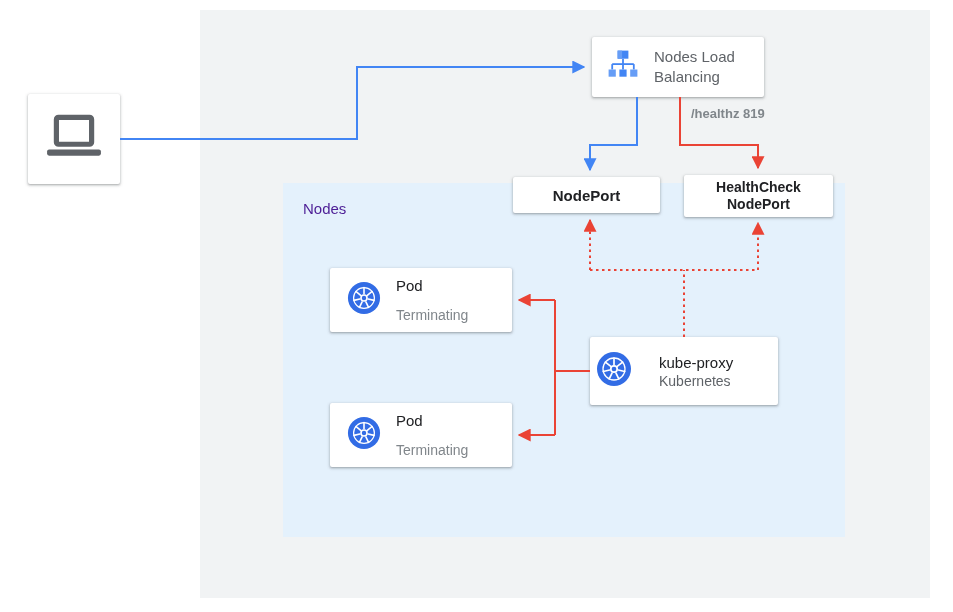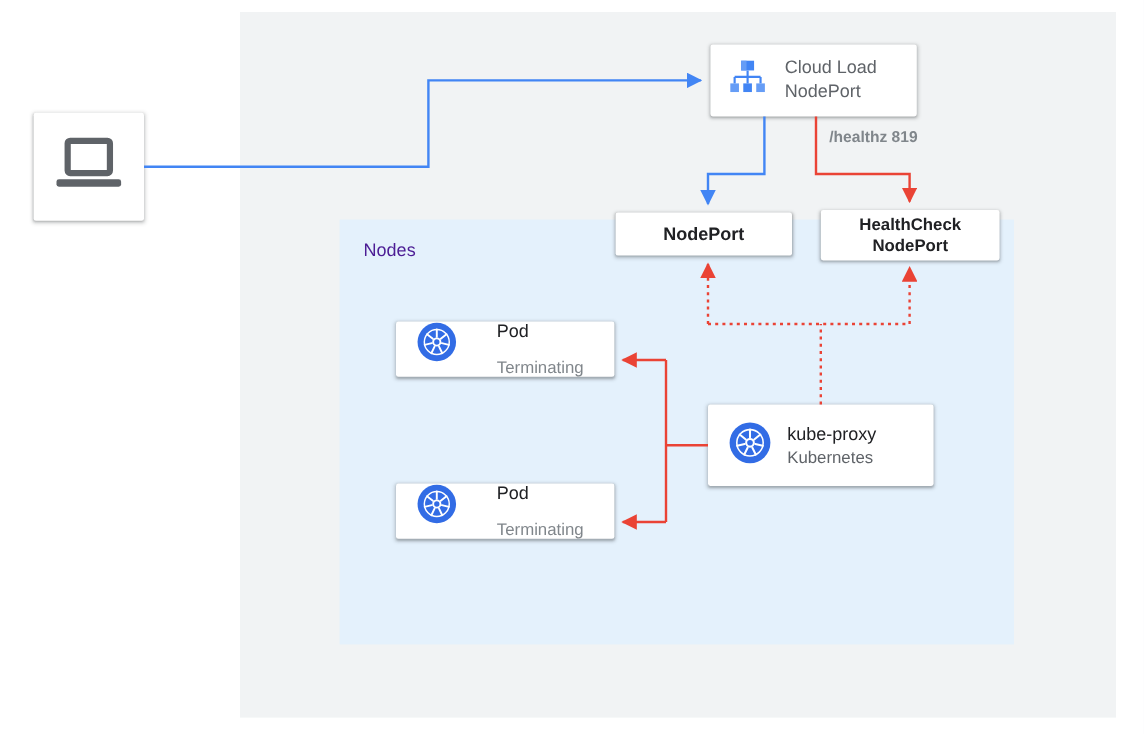--- a/index.html
+++ b/index.html
@@ -18,26 +18,26 @@
         box-shadow:0 1px 2px rgba(60,64,67,.30),0 1px 3px 1px rgba(60,64,67,.15)}
   .client-card{left:28px;top:94px;width:92px;height:90px;display:flex;align-items:center;justify-content:center}
   .clb-card{left:592px;top:37px;width:172px;height:60px;display:flex;align-items:center;gap:13px;padding-left:13px}
   .clb-text{width:96px;font-size:15px;line-height:1.35;color:var(--text-gray)}
   .healthz-label{position:absolute;left:691px;top:106px;font-size:13px;font-weight:bold;color:var(--text-muted)}
   .nodeport-card{left:513px;top:177px;width:147px;height:36px;display:flex;align-items:center;justify-content:center;
                  font-size:15px;font-weight:bold;color:var(--text-dark)}
   .hcnp-card{left:684px;top:175px;width:149px;height:42px;display:flex;align-items:center;justify-content:center;
              font-size:14px;font-weight:bold;color:var(--text-dark);text-align:center;line-height:1.25}
   .hcnp-card .wrap{width:104px}
-  .pod-card{width:182px;height:46px;display:flex;gap:33px;padding-left:17px}
+  .pod-card{width:182px;height:64px;display:flex;align-items:center;gap:15px;padding-left:17px}
   .pod-1{left:330px;top:268px}
   .pod-2{left:330px;top:403px}
   .pod-title{font-size:15px;color:var(--text-dark)}
   .pod-sub{font-size:14px;color:var(--text-muted);margin-top:13px}
-  .kp-card{left:590px;top:337px;width:188px;height:68px;display:flex;align-items:center;gap:13px;padding-left:17px}
+  .kp-card{left:590px;top:337px;width:188px;height:68px;display:flex;align-items:center;gap:27px;padding-left:6px}
   .kp-title{font-size:15px;color:var(--text-dark)}
   .kp-sub{font-size:14px;color:var(--text-gray);margin-top:2px}
   .arrows{position:absolute;left:0;top:0;width:953px;height:612px;pointer-events:none}
   .blue-line{stroke:var(--blue);stroke-width:2;fill:none}
   .red-line{stroke:var(--red);stroke-width:2;fill:none}
   .red-dotted{stroke:var(--red);stroke-width:2;fill:none;stroke-dasharray:2.5 3.5}
 </style>
 </head>
 <body>
 
@@ -64,21 +64,21 @@
         <line x1="20" y1="13" x2="20" y2="19" stroke="var(--blue)" stroke-width="2"></line>
         <line x1="8" y1="19" x2="32" y2="19" stroke="var(--blue)" stroke-width="2"></line>
         <line x1="8" y1="19" x2="8" y2="25" stroke="var(--blue)" stroke-width="2"></line>
         <line x1="20" y1="19" x2="20" y2="25" stroke="var(--blue)" stroke-width="2"></line>
         <line x1="32" y1="19" x2="32" y2="25" stroke="var(--blue)" stroke-width="2"></line>
         <rect x="4" y="25" width="8" height="8" fill="#669df6"></rect>
         <rect x="16" y="25" width="8" height="8" fill="var(--blue)"></rect>
         <rect x="28" y="25" width="8" height="8" fill="#669df6"></rect>
       </svg>
     </span>
-    <span class="clb-text">Cloud Load NodePort</span>
+    <span class="clb-text">Nodes Load Balancing</span>
   </div>
 
   <div class="healthz-label">/healthz 819</div>
 
   <div class="card hcnp-card">
     <span class="wrap">HealthCheck NodePort</span>
   </div>
 
   <div class="card nodeport-card">
     <span>NodePort</span>

